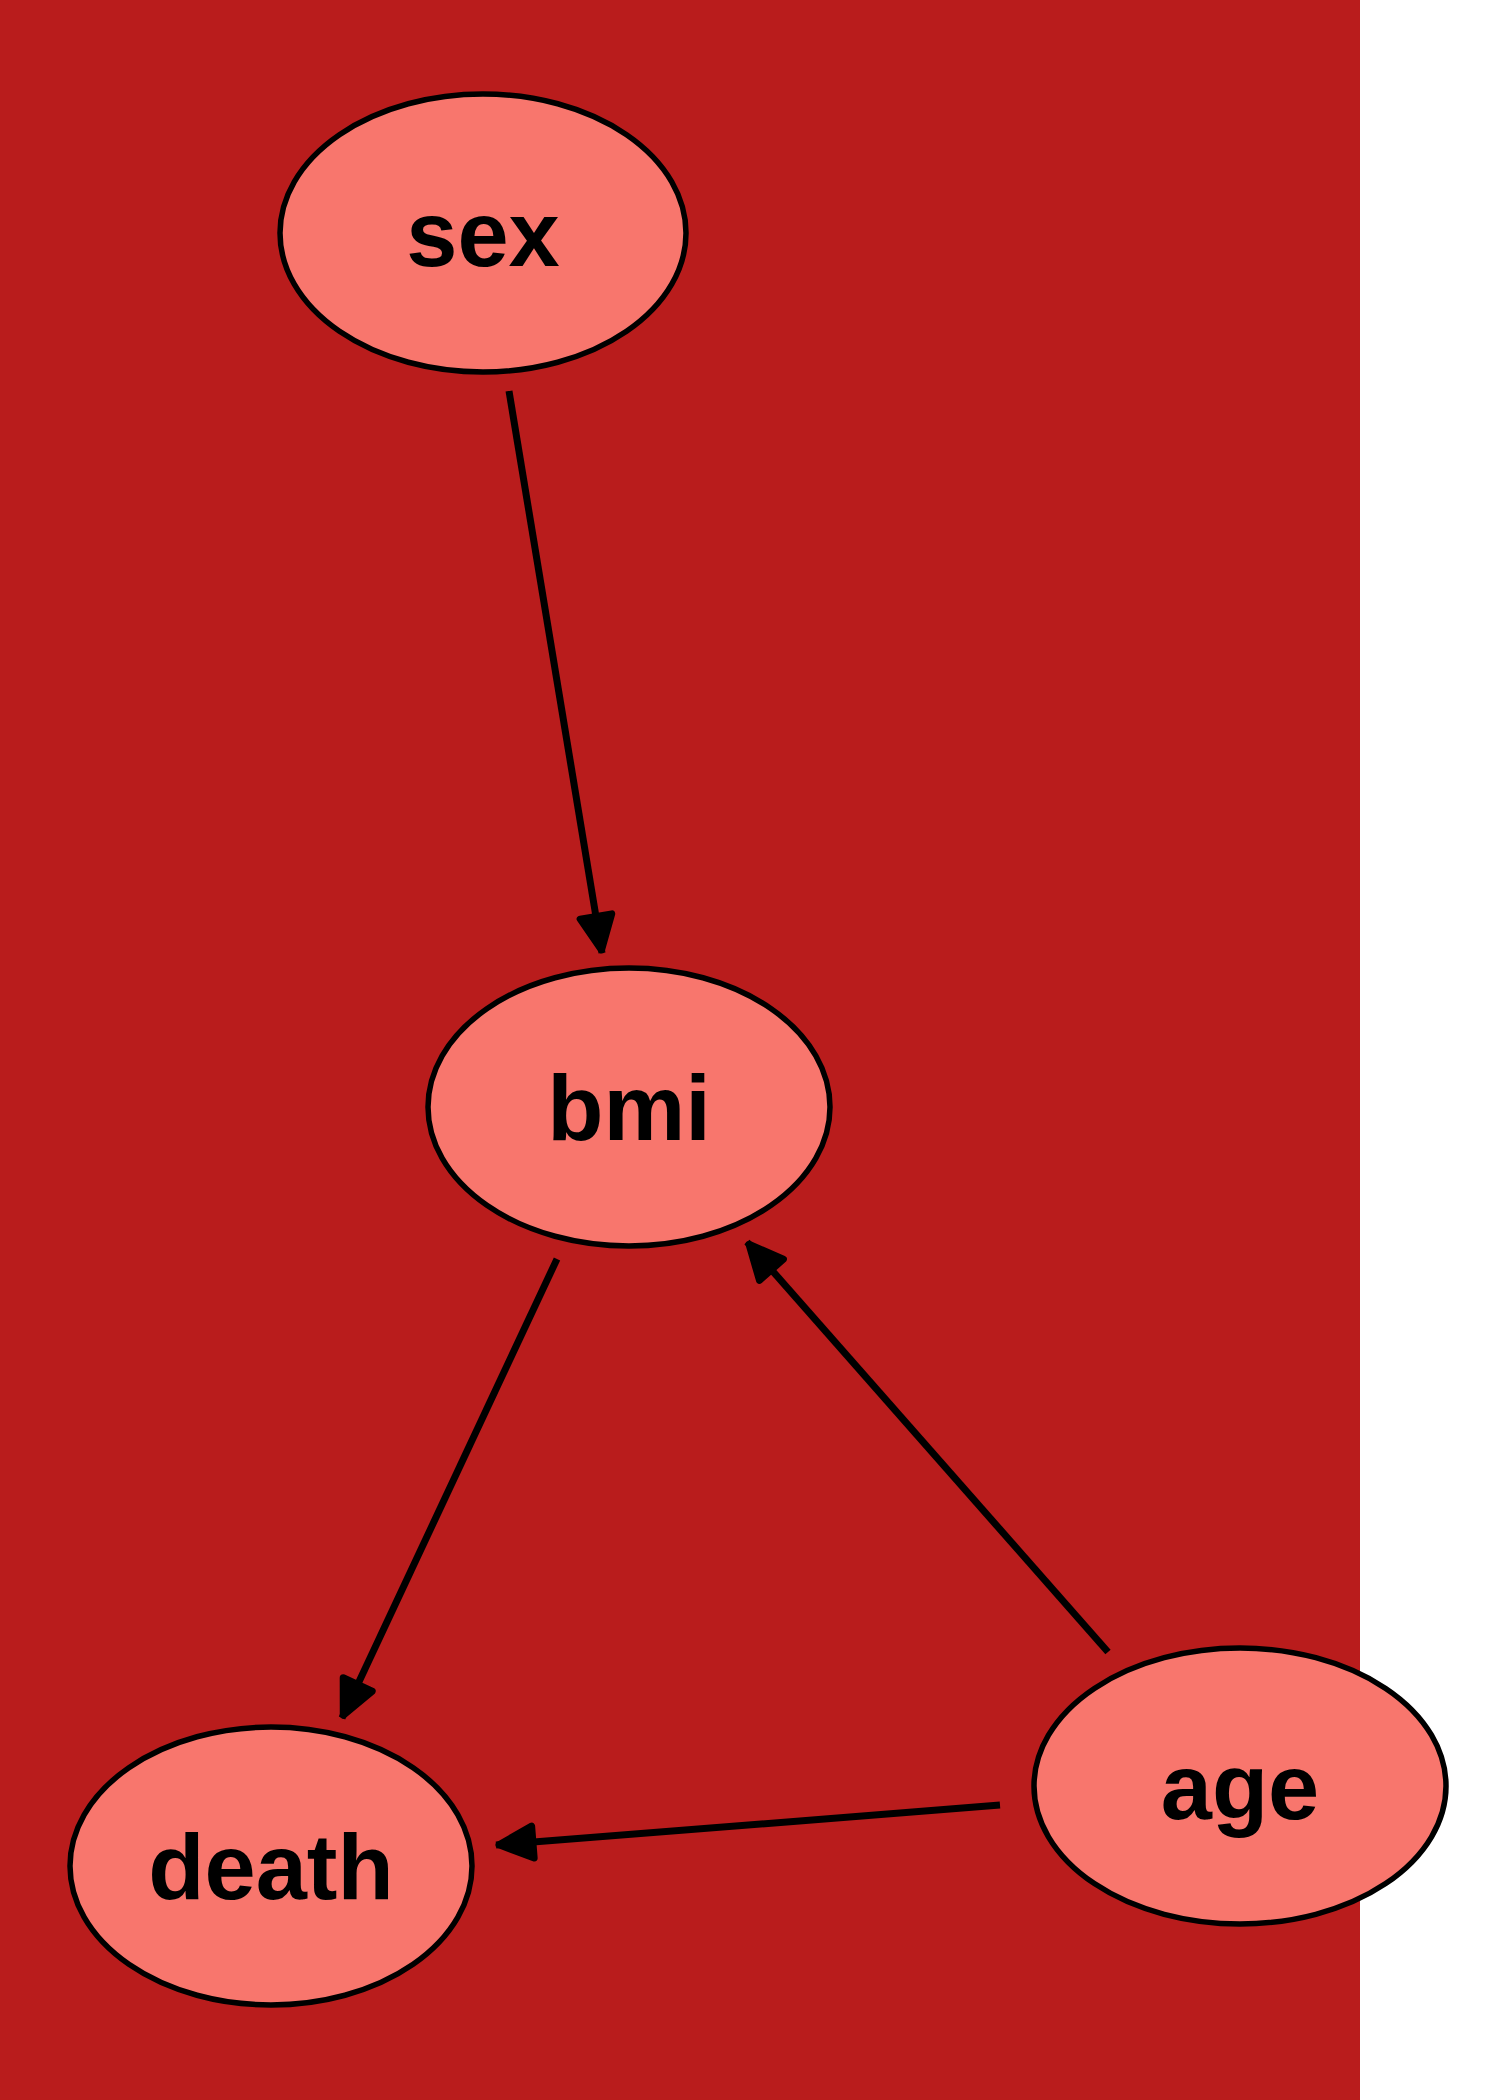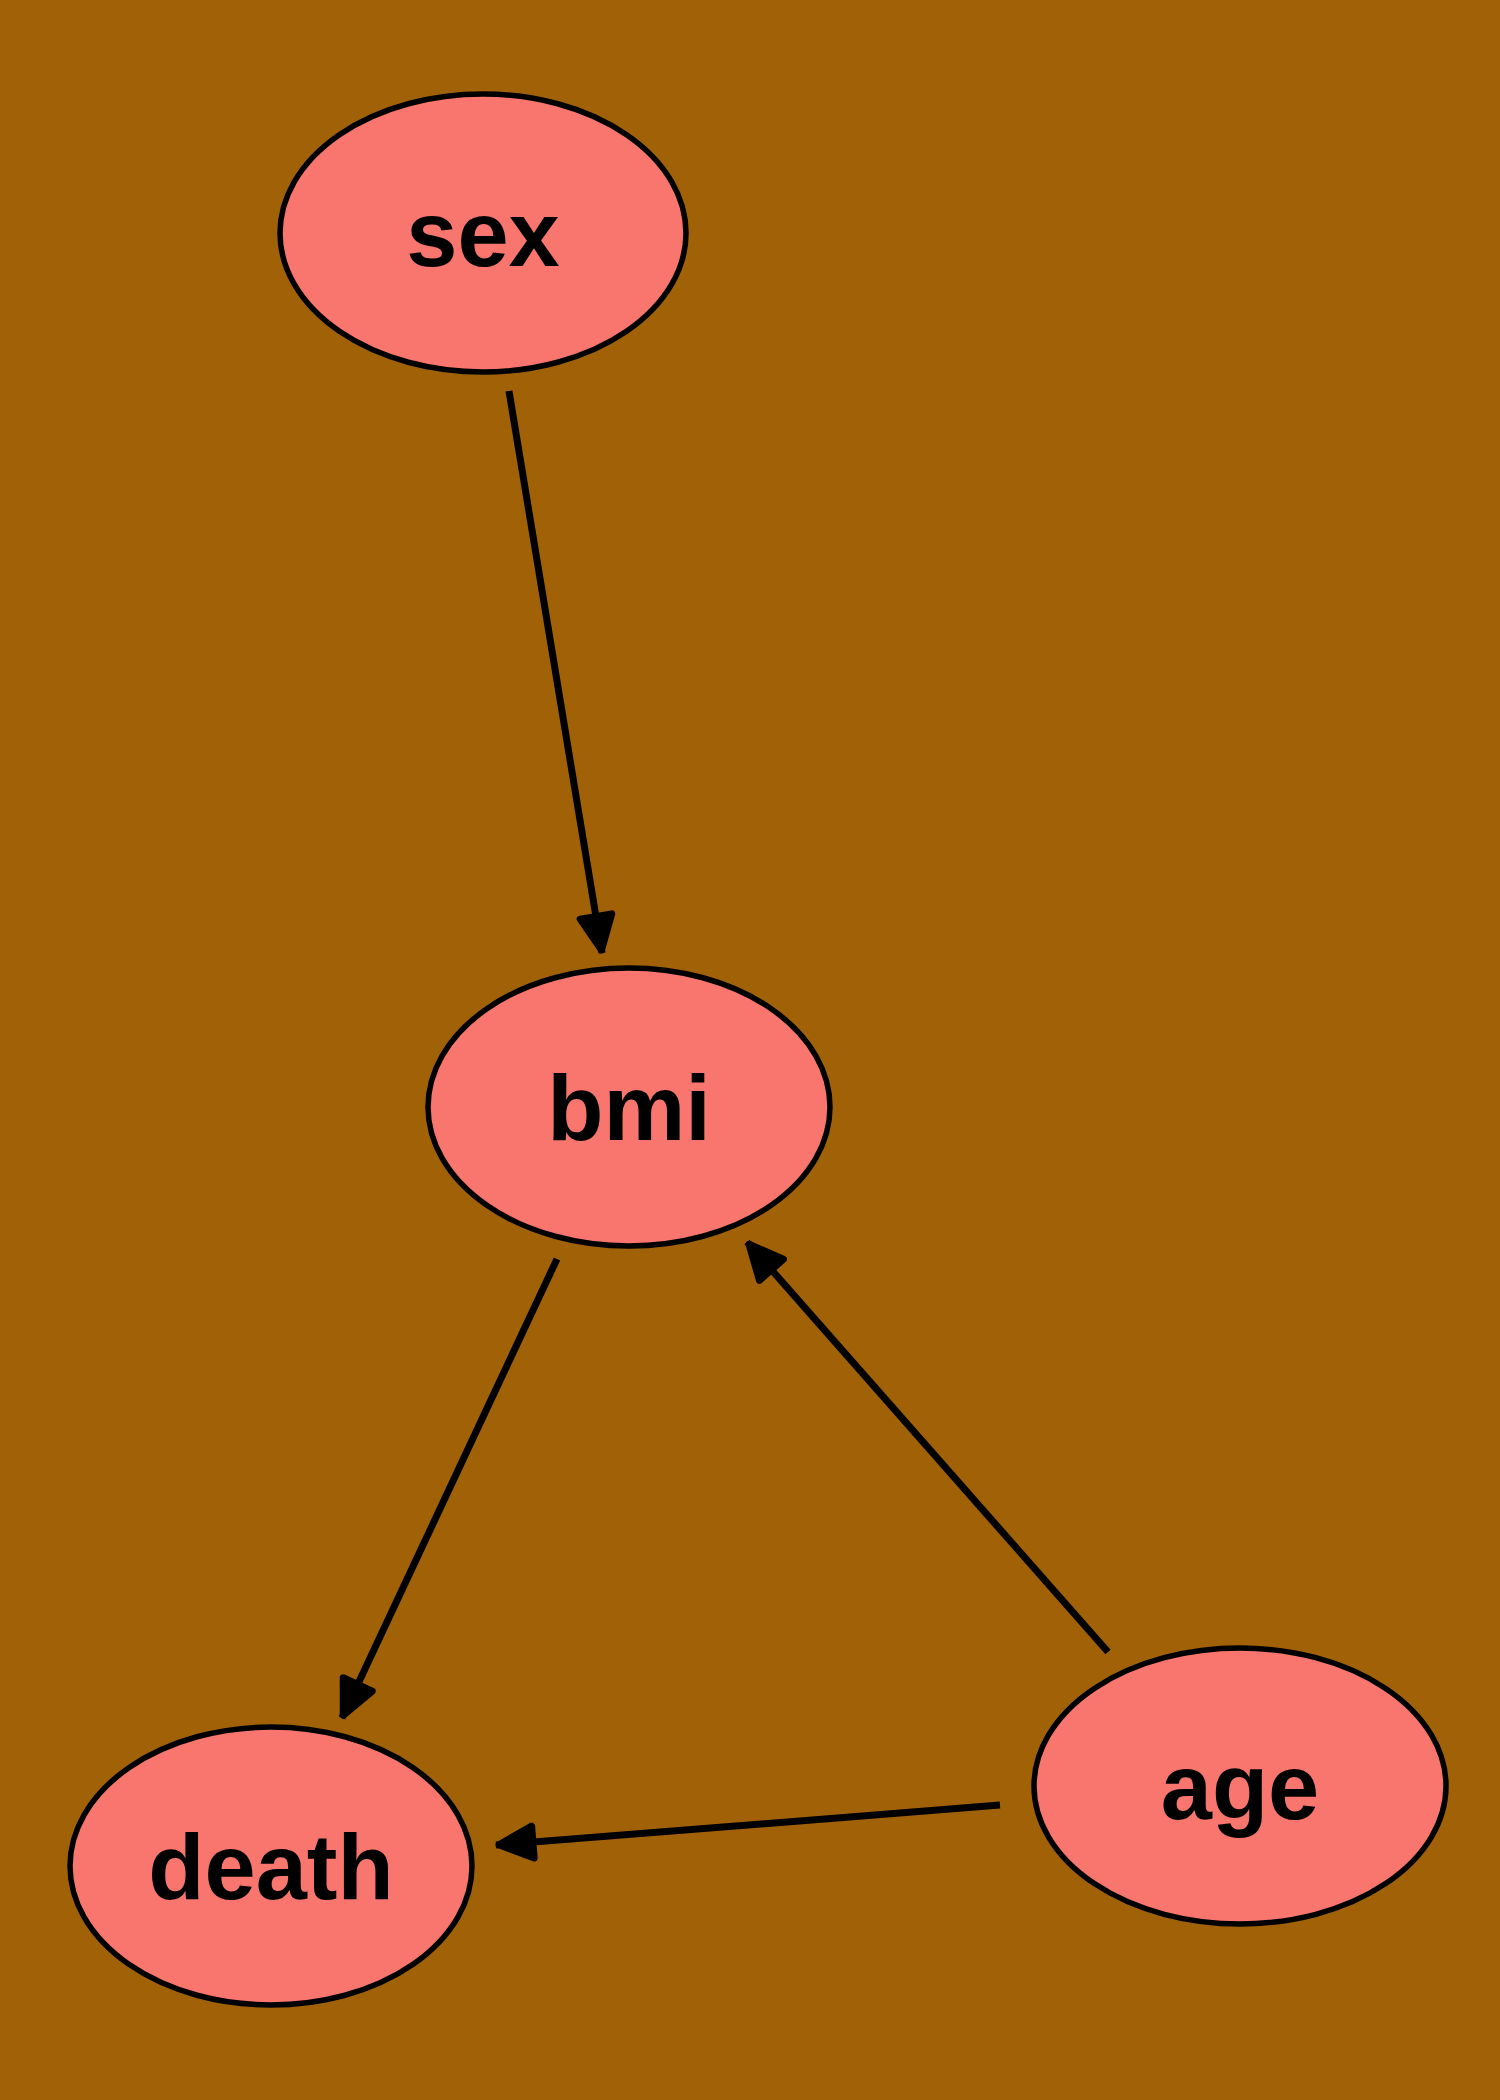--- a/index.html
+++ b/index.html
@@ -6,23 +6,23 @@
     margin: 0;
     padding: 0;
     background: #ffffff;
     width: 1500px;
     height: 2100px;
     overflow: hidden;
     font-family: "Liberation Sans", sans-serif;
   }
   .stage {
     position: relative;
-    width: 1500px;
+    width: 1360px;
     height: 2100px;
-    background: #a16207;
+    background: #b91c1c;
   }
   svg.dag {
     position: absolute;
     left: 0;
     top: 0;
     display: block;
   }
   svg.dag text {
     font-family: "Liberation Sans", "DejaVu Sans", sans-serif;
     font-weight: bold;

